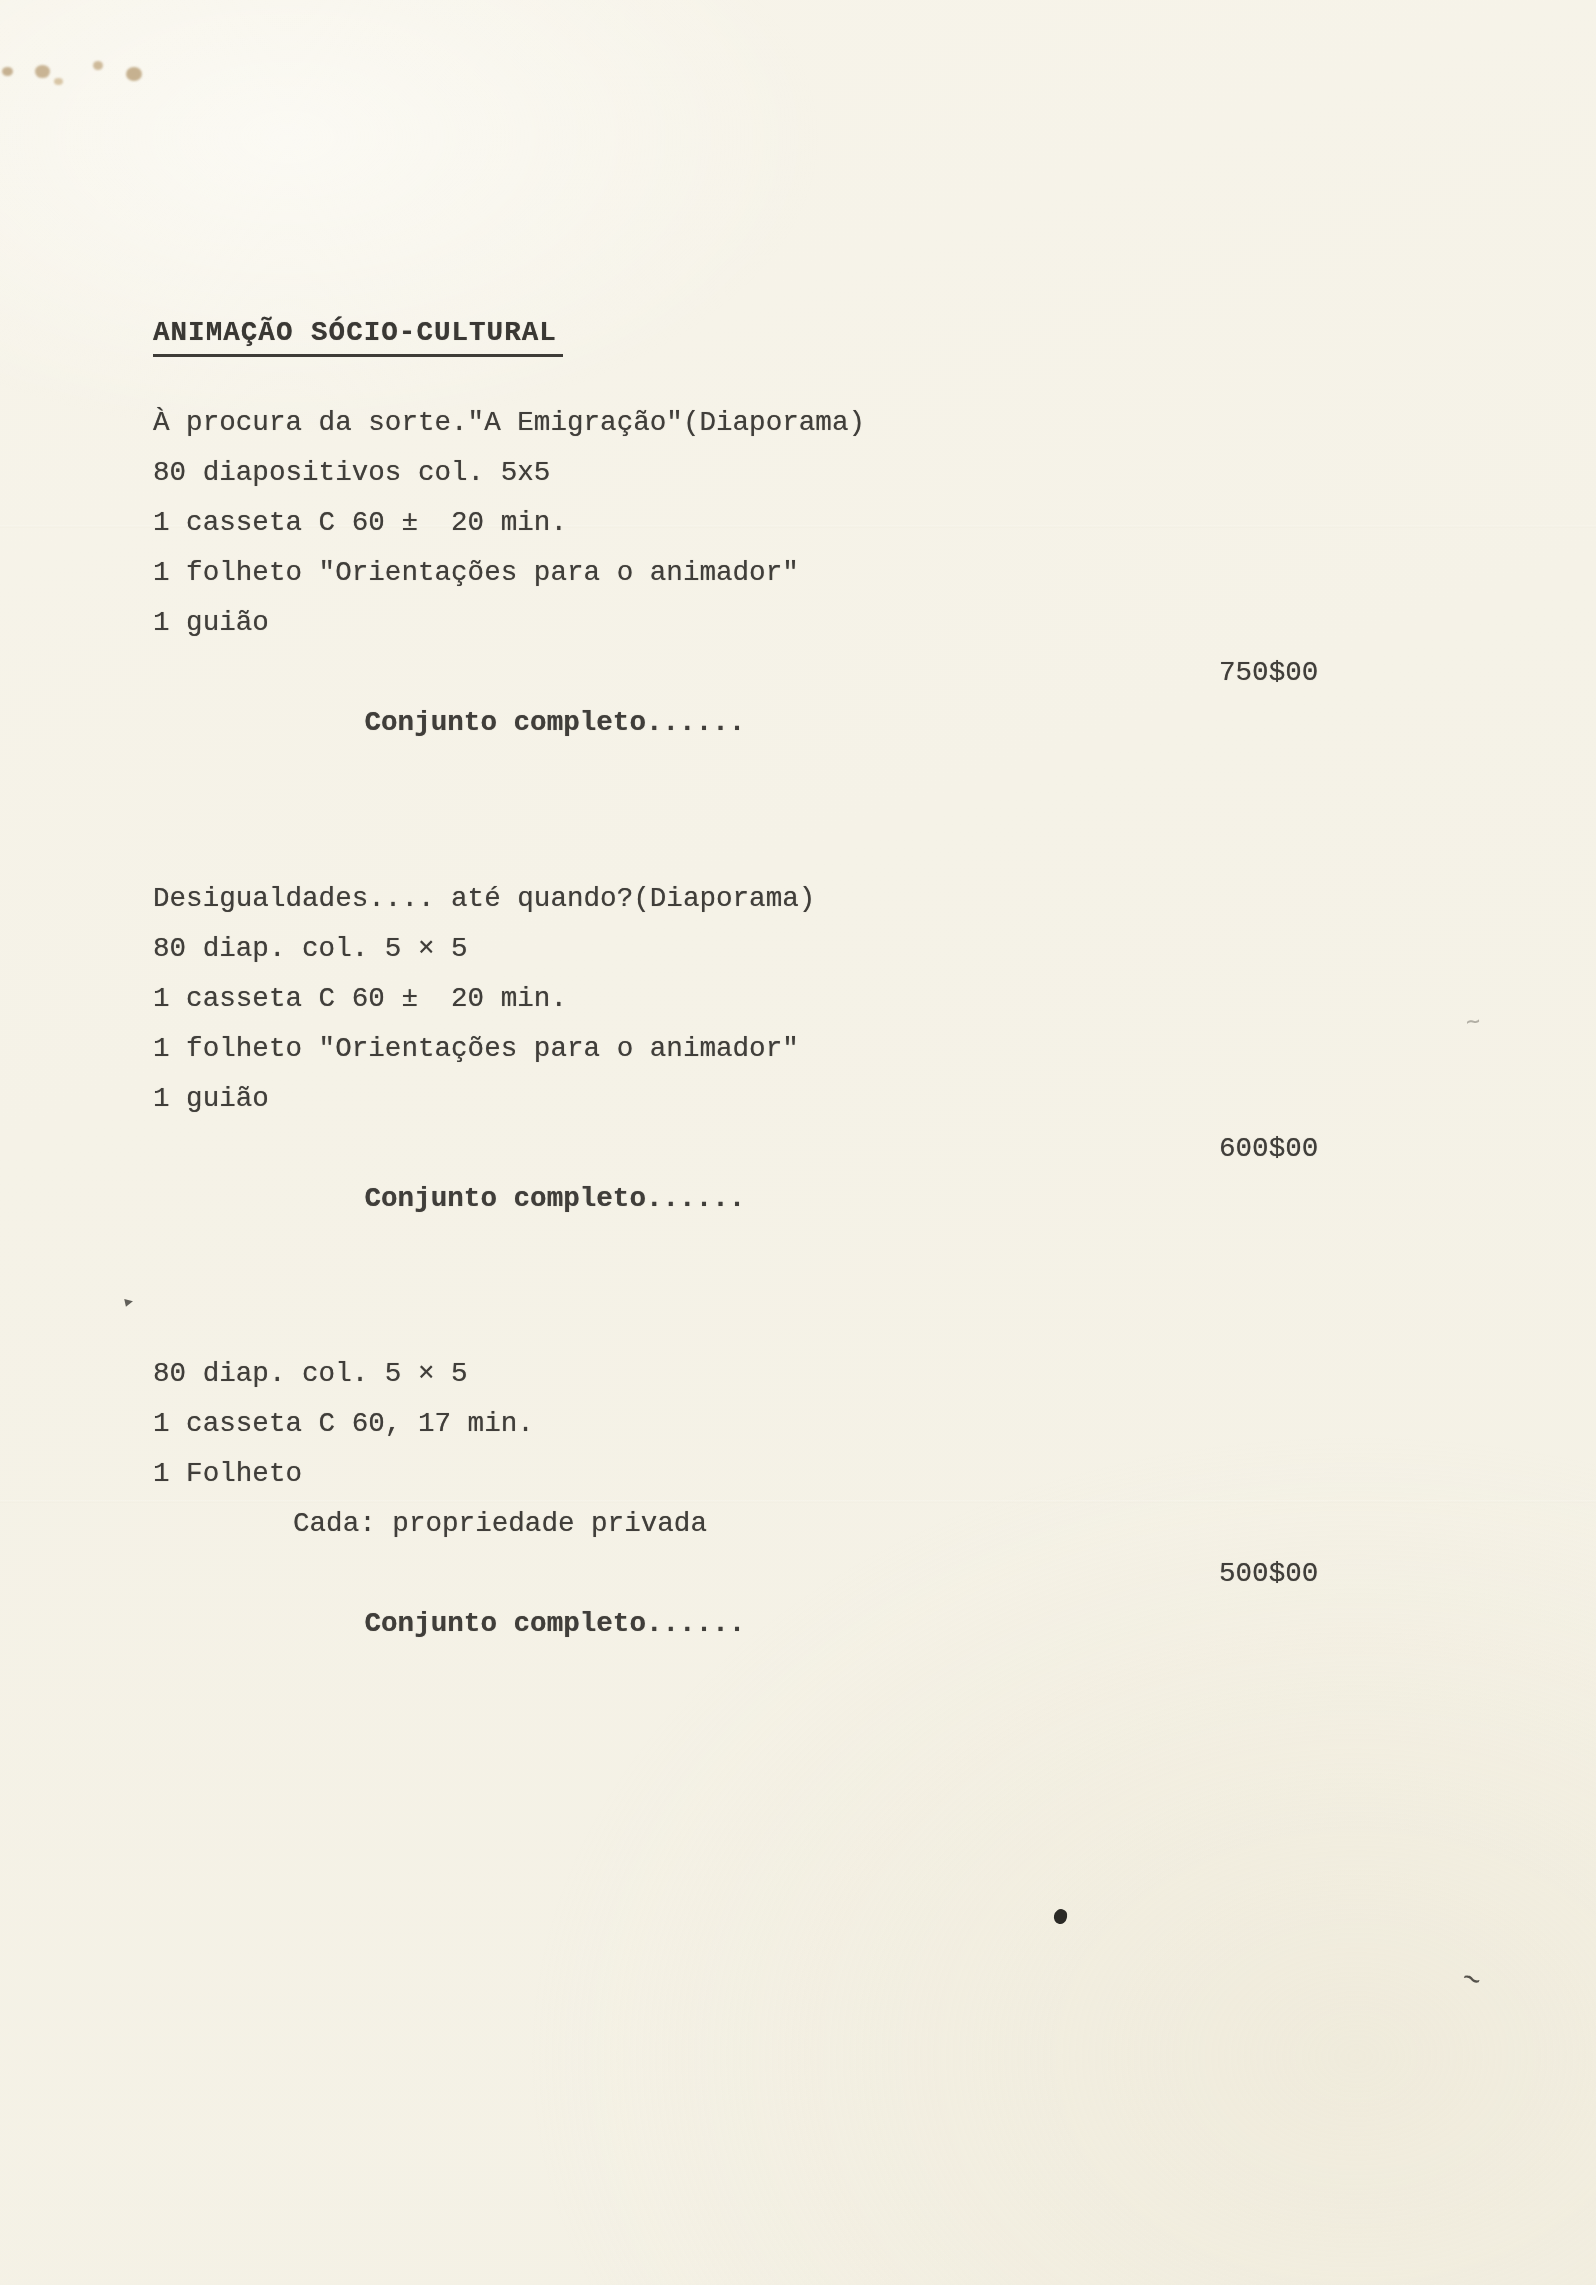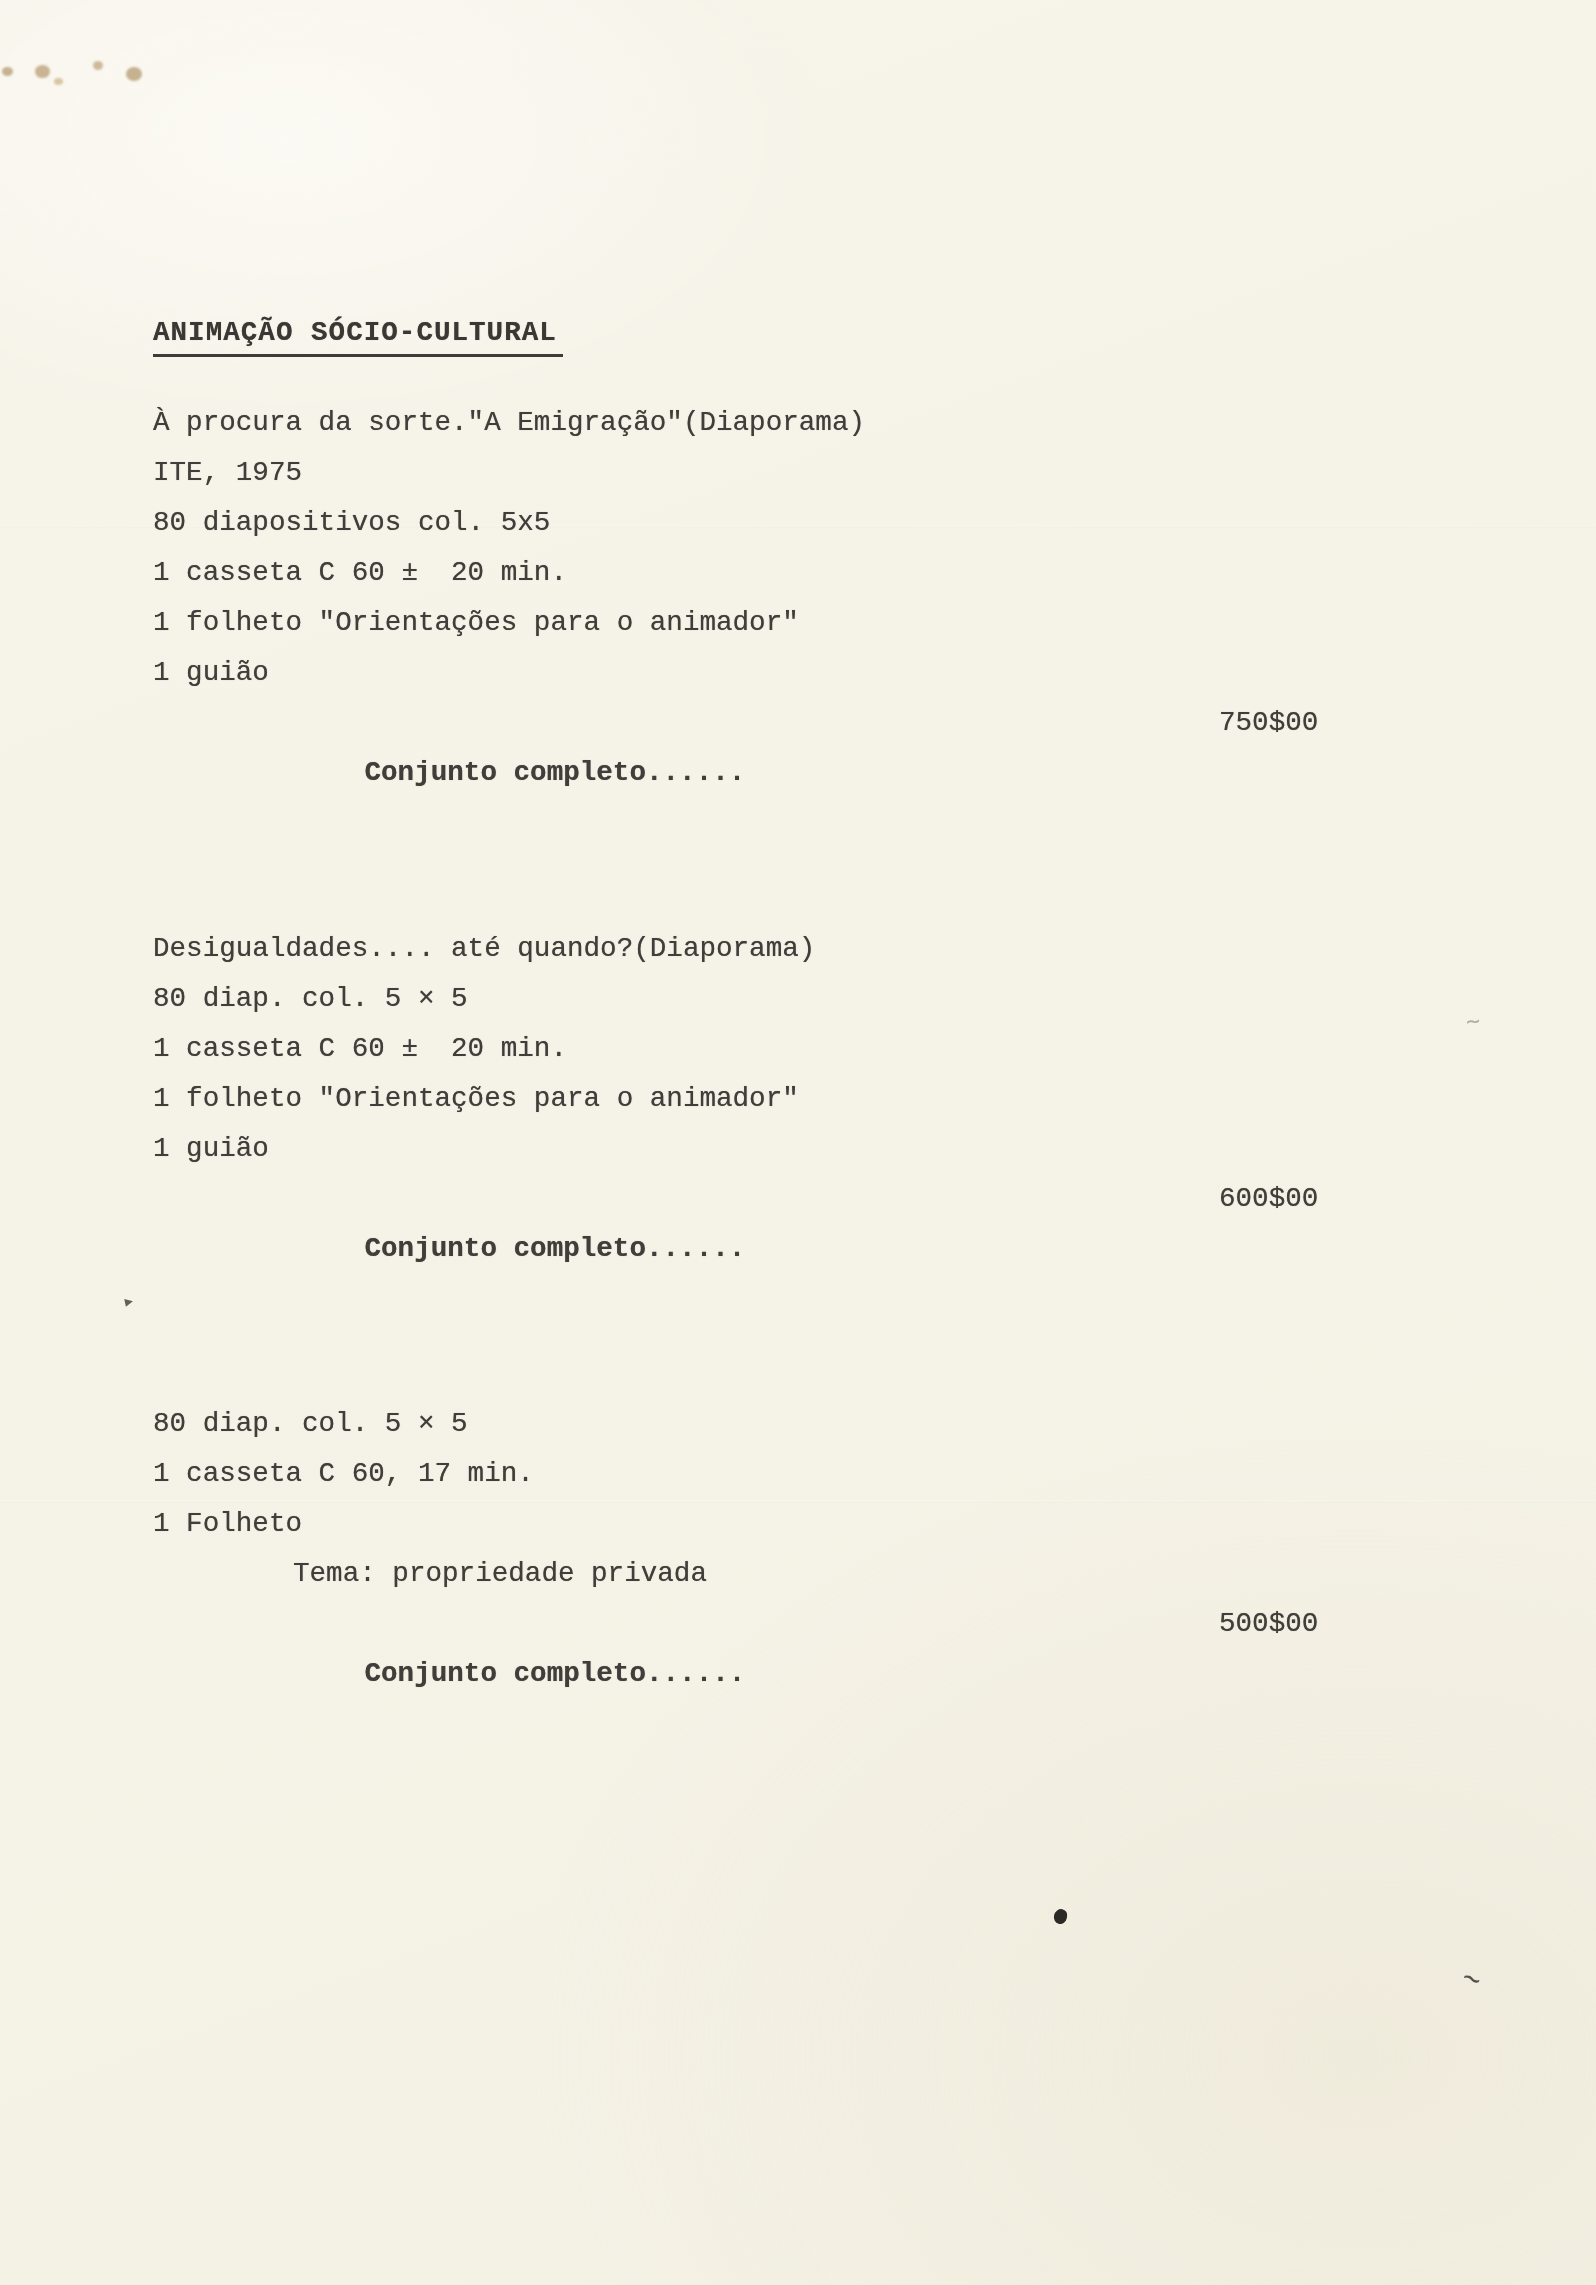--- a/index.html
+++ b/index.html
@@ -147,21 +147,20 @@
   <div class="side-dash">∼</div>
   <div class="margin-arrow"></div>
 
   <div class="content">
 
     <div class="doc-title">ANIMAÇÃO SÓCIO-CULTURAL</div>
 
     
     <div class="entry">
       <div class="line">À procura da sorte."A Emigração"(Diaporama)</div>
-      <div class="line">ITE, 1975</div>
       <div class="line">80 diapositivos col. 5x5</div>
       <div class="line">1 casseta C 60 ±  20 min.</div>
       <div class="line">1 folheto "Orientações para o animador"</div>
       <div class="line">1 guião</div>
       <div class="price-row">
         <span class="label indent-lg">Conjunto completo......</span>
         <span class="price">750$00</span>
       </div>
     </div>
 
@@ -176,21 +175,21 @@
         <span class="label indent-lg">Conjunto completo......</span>
         <span class="price">600$00</span>
       </div>
     </div>
 
     
     <div class="entry">
       <div class="line">80 diap. col. 5 × 5</div>
       <div class="line">1 casseta C 60, 17 min.</div>
       <div class="line">1 Folheto</div>
-      <div class="line indent-theme">Tema: propriedade privada</div>
+      <div class="line indent-theme">Cada: propriedade privada</div>
       <div class="price-row">
         <span class="label indent-lg">Conjunto completo......</span>
         <span class="price">500$00</span>
       </div>
     </div>
 
     
 
   </div>
 </div>

